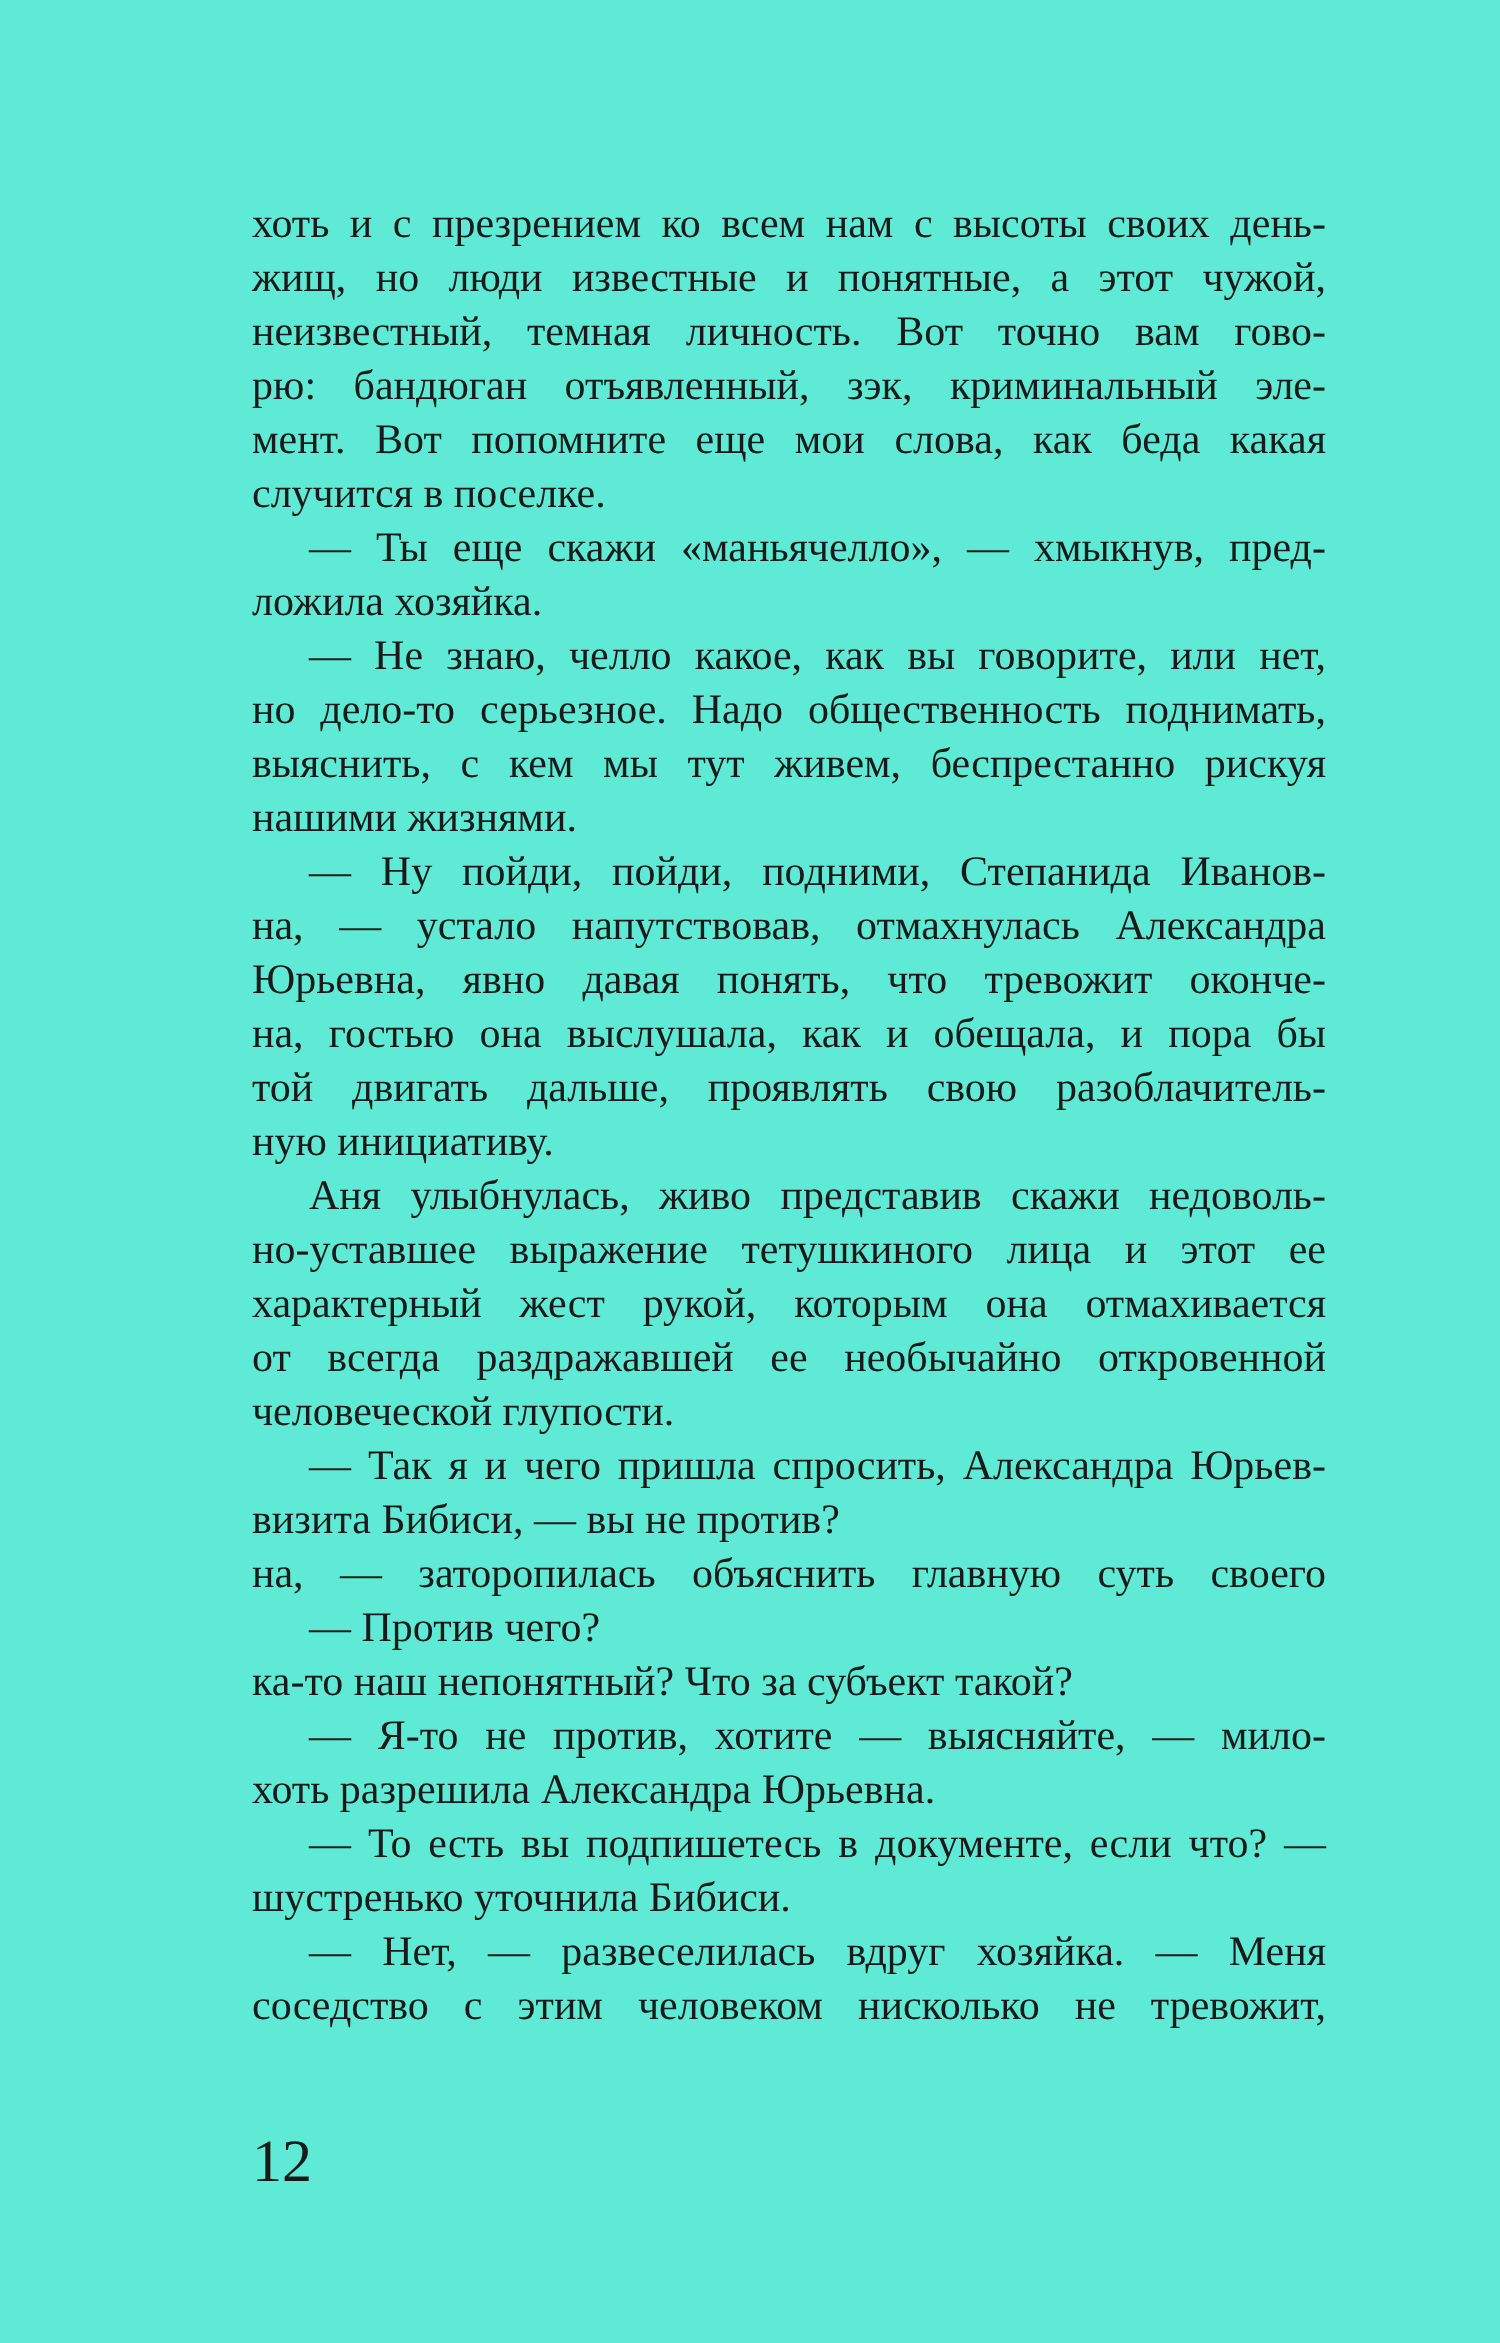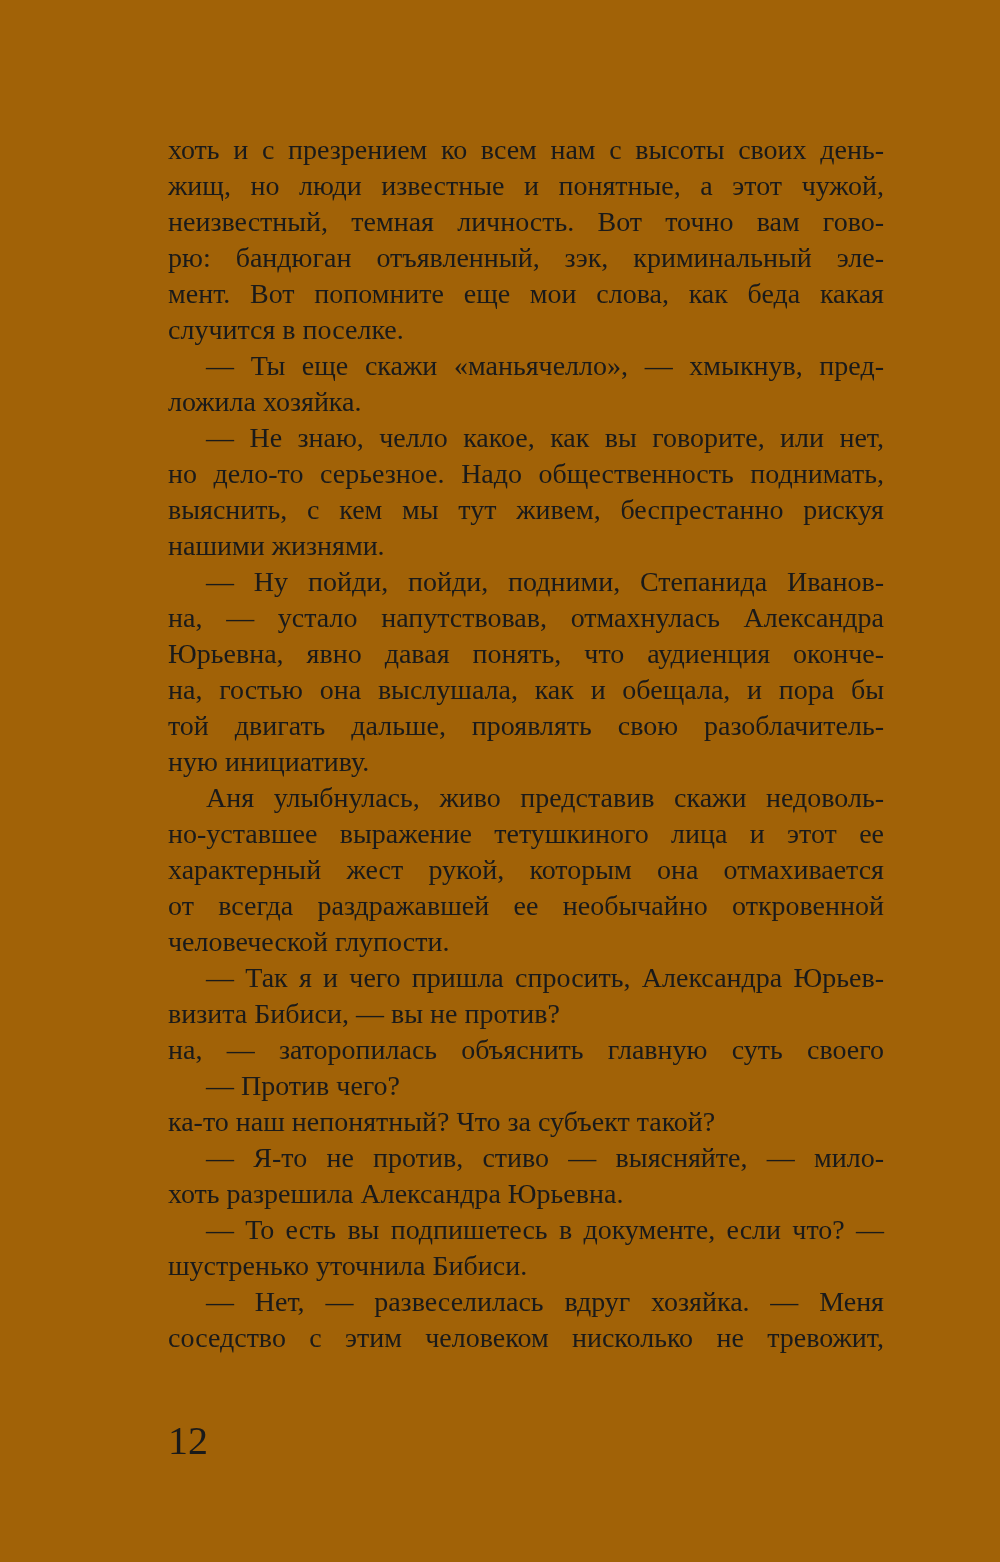--- a/index.html
+++ b/index.html
@@ -11,21 +11,21 @@
     height: 1562px;
     background: #ffffff;
     position: relative;
     overflow: hidden;
     font-family: "Liberation Serif", "DejaVu Serif", serif;
     color: #1a1a1a;
   }
   .page {
     position: absolute;
     inset: 0;
-    background: #a16207;
+    background: #5eead4;
   }
   .text-block {
     position: absolute;
     left: 168px;
     top: 132px;
     width: 716px;
   }
   .paragraph {
     margin: 0;
     padding: 0;
@@ -74,21 +74,21 @@
       </div>
       <div class="paragraph">
         <div class="line indent">— Не знаю, челло какое, как вы говорите, или нет,</div>
         <div class="line">но дело-то серьезное. Надо общественность поднимать,</div>
         <div class="line">выяснить, с кем мы тут живем, беспрестанно рискуя</div>
         <div class="line end">нашими жизнями.</div>
       </div>
       <div class="paragraph">
         <div class="line indent">— Ну пойди, пойди, подними, Степанида Иванов-</div>
         <div class="line">на, — устало напутствовав, отмахнулась Александра</div>
-        <div class="line">Юрьевна, явно давая понять, что аудиенция оконче-</div>
+        <div class="line">Юрьевна, явно давая понять, что тревожит оконче-</div>
         <div class="line">на, гостью она выслушала, как и обещала, и пора бы</div>
         <div class="line">той двигать дальше, проявлять свою разоблачитель-</div>
         <div class="line end">ную инициативу.</div>
       </div>
       <div class="paragraph">
         <div class="line indent">Аня улыбнулась, живо представив скажи недоволь-</div>
         <div class="line">но-уставшее выражение тетушкиного лица и этот ее</div>
         <div class="line">характерный жест рукой, которым она отмахивается</div>
         <div class="line">от всегда раздражавшей ее необычайно откровенной</div>
         <div class="line end">человеческой глупости.</div>
@@ -98,21 +98,21 @@
         <div class="line end">визита Бибиси, — вы не против?</div>
         <div class="line">на, — заторопилась объяснить главную суть своего</div>
       </div>
       <div class="paragraph">
         <div class="line indent end">— Против чего?</div>
       </div>
       <div class="paragraph">
         <div class="line end">ка-то наш непонятный? Что за субъект такой?</div>
       </div>
       <div class="paragraph">
-        <div class="line indent">— Я-то не против, стиво — выясняйте, — мило-</div>
+        <div class="line indent">— Я-то не против, хотите — выясняйте, — мило-</div>
         <div class="line end">хоть разрешила Александра Юрьевна.</div>
       </div>
       <div class="paragraph">
         <div class="line indent">— То есть вы подпишетесь в документе, если что? —</div>
         <div class="line end">шустренько уточнила Бибиси.</div>
       </div>
       <div class="paragraph">
         <div class="line indent">— Нет, — развеселилась вдруг хозяйка. — Меня</div>
         <div class="line">соседство с этим человеком нисколько не тревожит,</div>
       </div>

